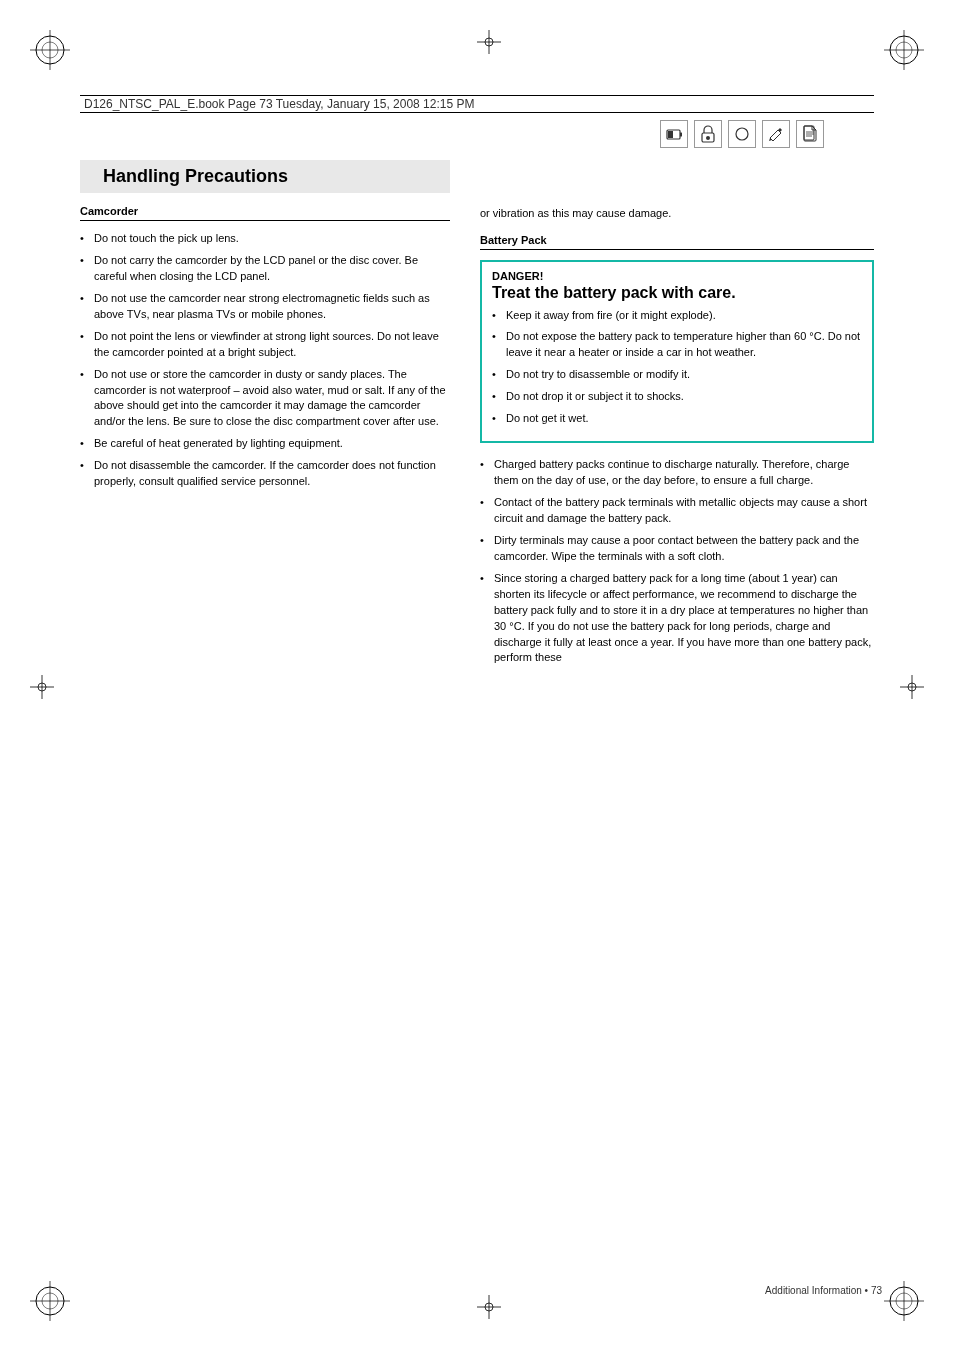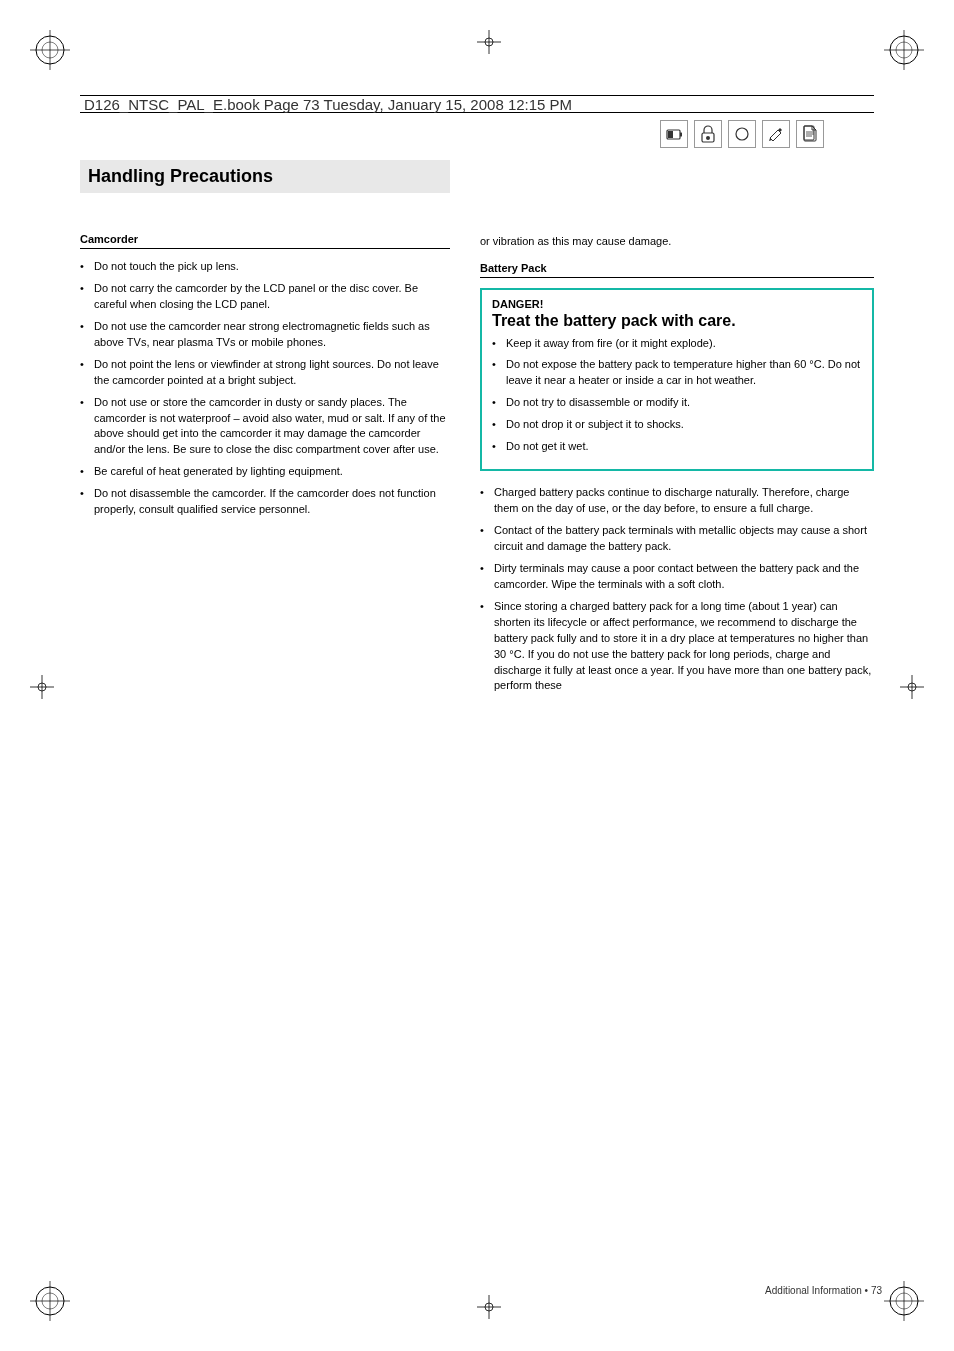--- a/index.html
+++ b/index.html
@@ -43,21 +43,21 @@
       top: 95px;
       left: 80px;
       right: 80px;
       height: 18px;
       border-top: 1px solid #000;
       border-bottom: 1px solid #000;
       display: flex;
       align-items: center;
     }
     .header-bar-text {
-      font-size: 15px;
+      font-size: 12px;
       color: #333;
       padding: 0 4px;
     }
 
     
     .icon-row {
       position: absolute;
       top: 120px;
       right: 130px;
       display: flex;
@@ -80,39 +80,39 @@
       top: 160px;
       left: 80px;
       right: 80px;
       bottom: 100px;
     }
 
     
     .page-title {
       font-size: 18px;
       font-weight: bold;
-      margin-bottom: 16px;
+      margin-bottom: 4px;
       background: #e8e8e8;
-      padding: 6px 8px;
+      padding: 6px 23px;
       display: inline-block;
       width: 370px;
     }
 
     
     .continuation-text {
       font-size: 11px;
       line-height: 1.5;
       margin-bottom: 12px;
     }
 
     
     .two-col {
       display: flex;
       gap: 30px;
-      margin-top: 24px;
+      margin-top: 8px;
     }
 
     .col-left {
       width: 370px;
       flex-shrink: 0;
     }
 
     .col-right {
       flex: 1;
     }

